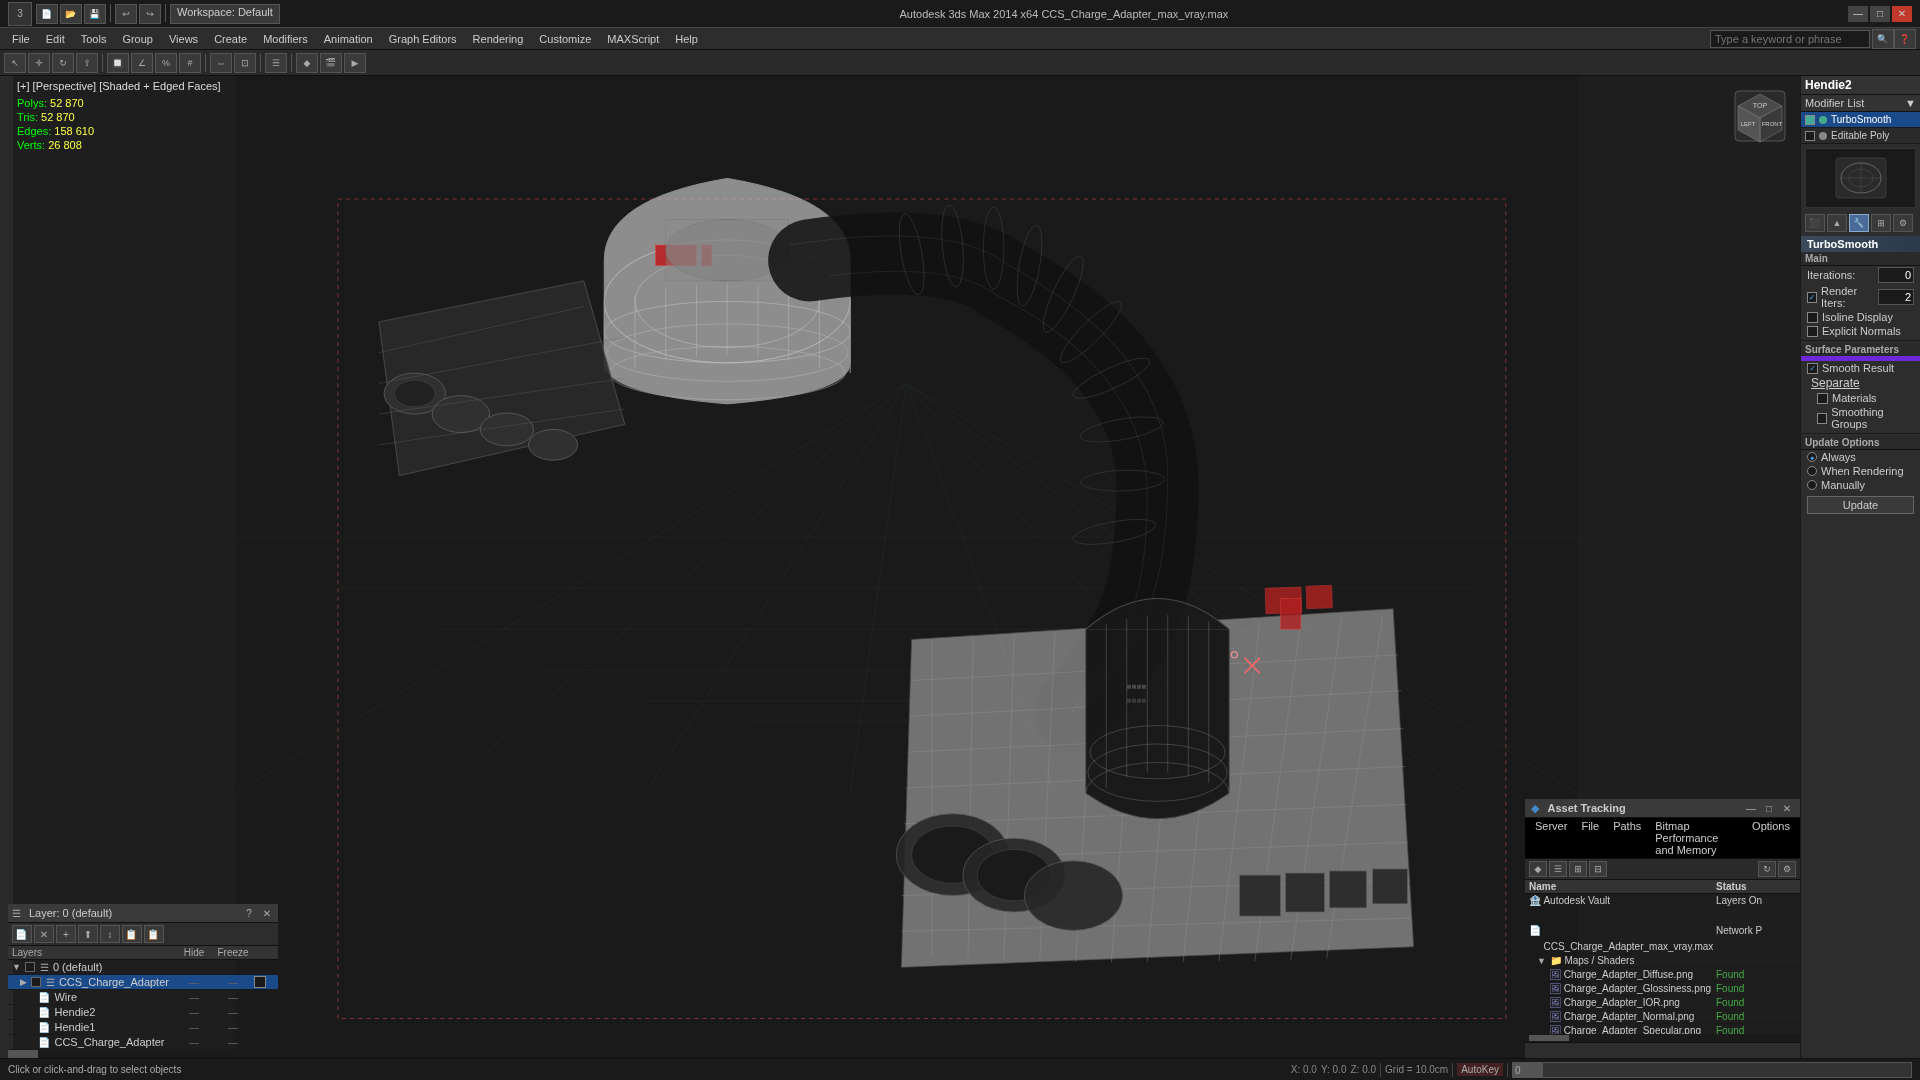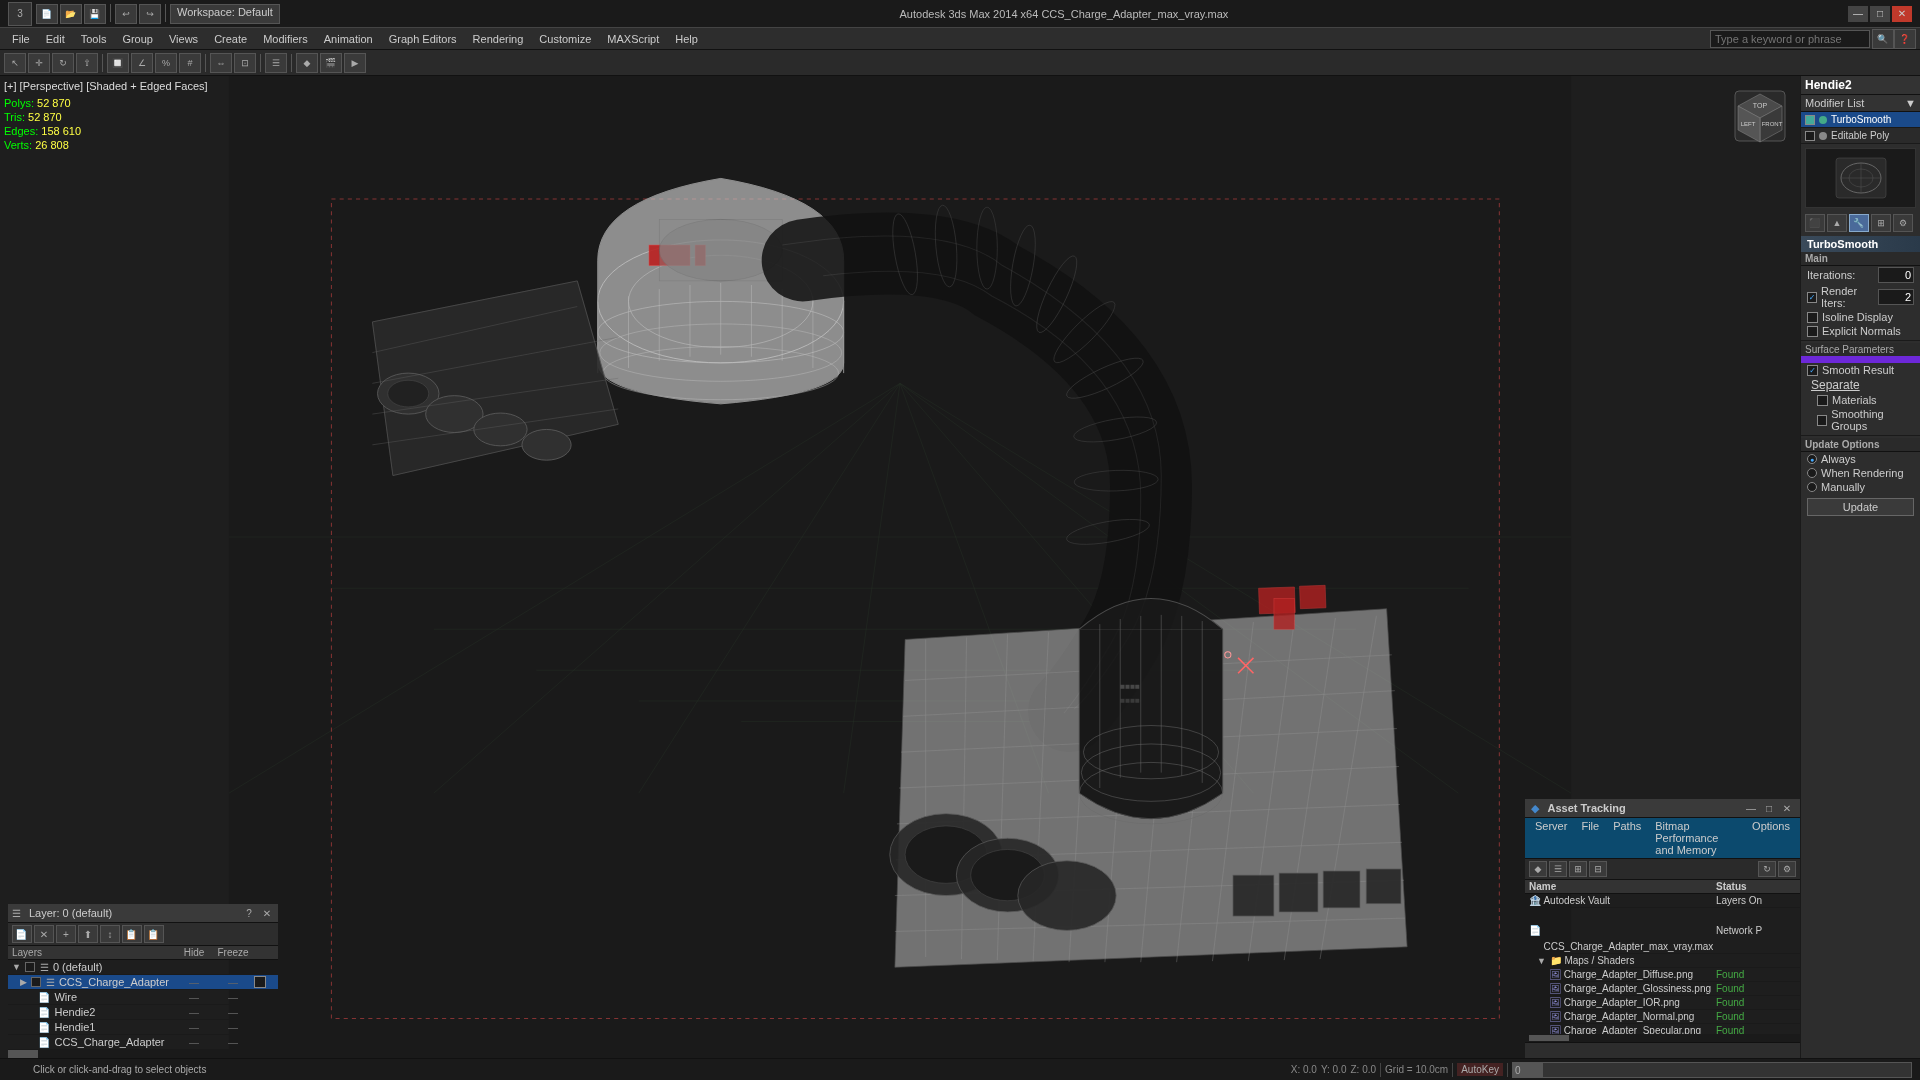--- a/index.html
+++ b/index.html
@@ -18,21 +18,21 @@
     .menu-item { padding: 2px 8px; cursor: pointer; color: #ccc; font-size: 11px; }
 
     
     #toolbar { display: flex; align-items: center; background: #2a2a2a; height: 26px; padding: 0 4px; border-bottom: 1px solid #111; gap: 2px; }
     .tb-btn { width: 22px; height: 20px; background: #3a3a3a; border: 1px solid #555; display: flex; align-items: center; justify-content: center; cursor: pointer; font-size: 9px; color: #aaa; }
     .tb-sep { width: 1px; height: 18px; background: #555; margin: 0 2px; }
     .tb-workspace { background: #3a3a3a; border: 1px solid #555; padding: 1px 6px; color: #ccc; font-size: 11px; cursor: pointer; }
     #search-box { margin-left: auto; width: 160px; height: 18px; background: #1a1a1a; border: 1px solid #555; color: #ccc; padding: 0 4px; font-size: 11px; }
 
     
-    #main { display: flex; height: calc(1080px - 28px - 22px - 26px); }
+    #main { display: flex; height: calc(1080px - 28px - 22px - 26px); margin-left: 13px; }
 
     
     #viewport { flex: 1; background: #1e1e1e; position: relative; overflow: hidden; }
     #viewport-label { position: absolute; top: 4px; left: 4px; color: #ddd; font-size: 11px; z-index: 10; }
     .stats { position: absolute; top: 20px; left: 4px; z-index: 10; }
     .stat-line { color: #0f0; font-size: 11px; line-height: 14px; }
     .stat-val { color: #ff4; }
     .mod-list-label { background: #333; padding: 2px 4px; color: #ccc; display: flex; align-items: center; justify-content: space-between; border-bottom: 1px solid #111; }
     .mod-entry { display: flex; align-items: center; padding: 2px 4px; background: #2a2a2a; border-bottom: 1px solid #1a1a1a; gap: 4px; cursor: pointer; }
     .mod-entry.active { background: #1a4a8a; }
@@ -74,21 +74,21 @@
     .layer-dash { color: #666; font-size: 10px; }
     .layer-panel-scroll { max-height: 120px; overflow-y: auto; }
     .layer-scroll-bar { height: 8px; background: #1a1a1a; position: relative; }
     .layer-scroll-thumb { height: 8px; background: #555; width: 30px; }
     .expand-arrow { color: #aaa; font-size: 9px; margin-right: 2px; }
     .layer-row-check { width: 10px; height: 10px; border: 1px solid #666; background: #1a1a1a; margin-right: 3px; display: inline-block; }
     .layer-icon { color: #aaa; font-size: 10px; margin-right: 2px; }
     #asset-title-bar { display: flex; align-items: center; background: #3a3a3a; padding: 2px 6px; border-bottom: 1px solid #111; gap: 4px; }
     .asset-title-text { flex: 1; color: #ccc; font-size: 11px; font-weight: bold; }
     .asset-win-btn { width: 14px; height: 14px; background: none; border: none; color: #aaa; cursor: pointer; font-size: 10px; }
-    .asset-menubar { display: flex; gap: 2px; background: #0c4a6e; padding: 1px 4px; border-bottom: 1px solid #111; }
+    .asset-menubar { display: flex; gap: 2px; background: #000000; padding: 1px 4px; border-bottom: 1px solid #111; }
     .asset-menu-item { padding: 1px 6px; color: #ccc; font-size: 11px; cursor: pointer; }
     .asset-toolbar { display: flex; gap: 2px; padding: 2px 4px; border-bottom: 1px solid #111; background: #2a2a2a; }
     .asset-tb-btn { width: 18px; height: 16px; background: #3a3a3a; border: 1px solid #555; display: flex; align-items: center; justify-content: center; font-size: 9px; color: #aaa; cursor: pointer; }
     .asset-col-header { display: flex; background: #333; padding: 1px 4px; border-bottom: 1px solid #111; }
     .asset-col-name { flex: 1; font-size: 10px; color: #ccc; font-weight: bold; }
     .asset-col-status { width: 80px; font-size: 10px; color: #ccc; font-weight: bold; }
     .asset-rows { overflow-y: auto; max-height: 140px; }
     .asset-row { display: flex; align-items: center; padding: 1px 4px; border-bottom: 1px solid #1a1a1a; }
     .asset-name { flex: 1; font-size: 10px; color: #ccc; overflow: hidden; text-overflow: ellipsis; white-space: nowrap; display: flex; align-items: center; gap: 2px; }
     .asset-status { width: 80px; font-size: 10px; color: #ccc; }
@@ -447,21 +447,21 @@
       <span>Isoline Display</span>
     </div>
 
     <div class="checkbox-row">
       <div class="cb"></div>
       <span>Explicit Normals</span>
     </div>
 
     <div class="separator-line"></div>
 
-    <div style="background:#2a2a2a; padding:1px 4px; font-size:10px; color:#aaa; font-weight:normal; border-bottom:7px solid #6d28d9;">Surface Parameters</div>
+    <div style="background:#2a2a2a; padding:1px 4px; font-size:10px; color:#aaa; font-weight:bold; border-bottom:5px solid #6d28d9;">Surface Parameters</div>
 
     <div class="checkbox-row">
       <div class="cb checked"></div>
       <span>Smooth Result</span>
     </div>
 
     <div style="padding:1px 10px; font-size:12px; color:#ccc;text-decoration:underline;">Separate</div>
 
     <div class="checkbox-row indent-sub">
       <div class="cb"></div>
@@ -700,21 +700,21 @@
     </div>
   </div>
 
   <div class="asset-scroll-area" style="height:8px; background:#1a1a1a; display:flex; align-items:center;">
     <div style="height:6px; width:40px; background:#555; margin-left:4px;"></div>
   </div>
   <div class="asset-scroll-area" style="height:16px; background:#2d2d2d; border-top:1px solid #111;"></div>
 </div>
 
 <div id="statusbar" style="position:fixed; bottom:0; left:0; right:0; height:22px; background:#1a1a1a; border-top:1px solid #111; display:flex; align-items:center; padding:0 8px; gap:4px; z-index:30; font-size:10px;">
-  <span style="color:#aaa;margin-left:25px;">Click or click-and-drag to select objects</span>
+  <span style="color:#aaa;">Click or click-and-drag to select objects</span>
   <div style="flex:1;"></div>
   <span style="color:#888;">X: 0.0</span>
   <span style="color:#888;">Y: 0.0</span>
   <span style="color:#888;">Z: 0.0</span>
   <div class="status-sep"></div>
   <span style="color:#888;">Grid = 10.0cm</span>
   <div class="status-sep"></div>
   <span style="color:#aaa; background:#442222; padding:1px 4px;">AutoKey</span>
   <div class="status-sep"></div>
 

